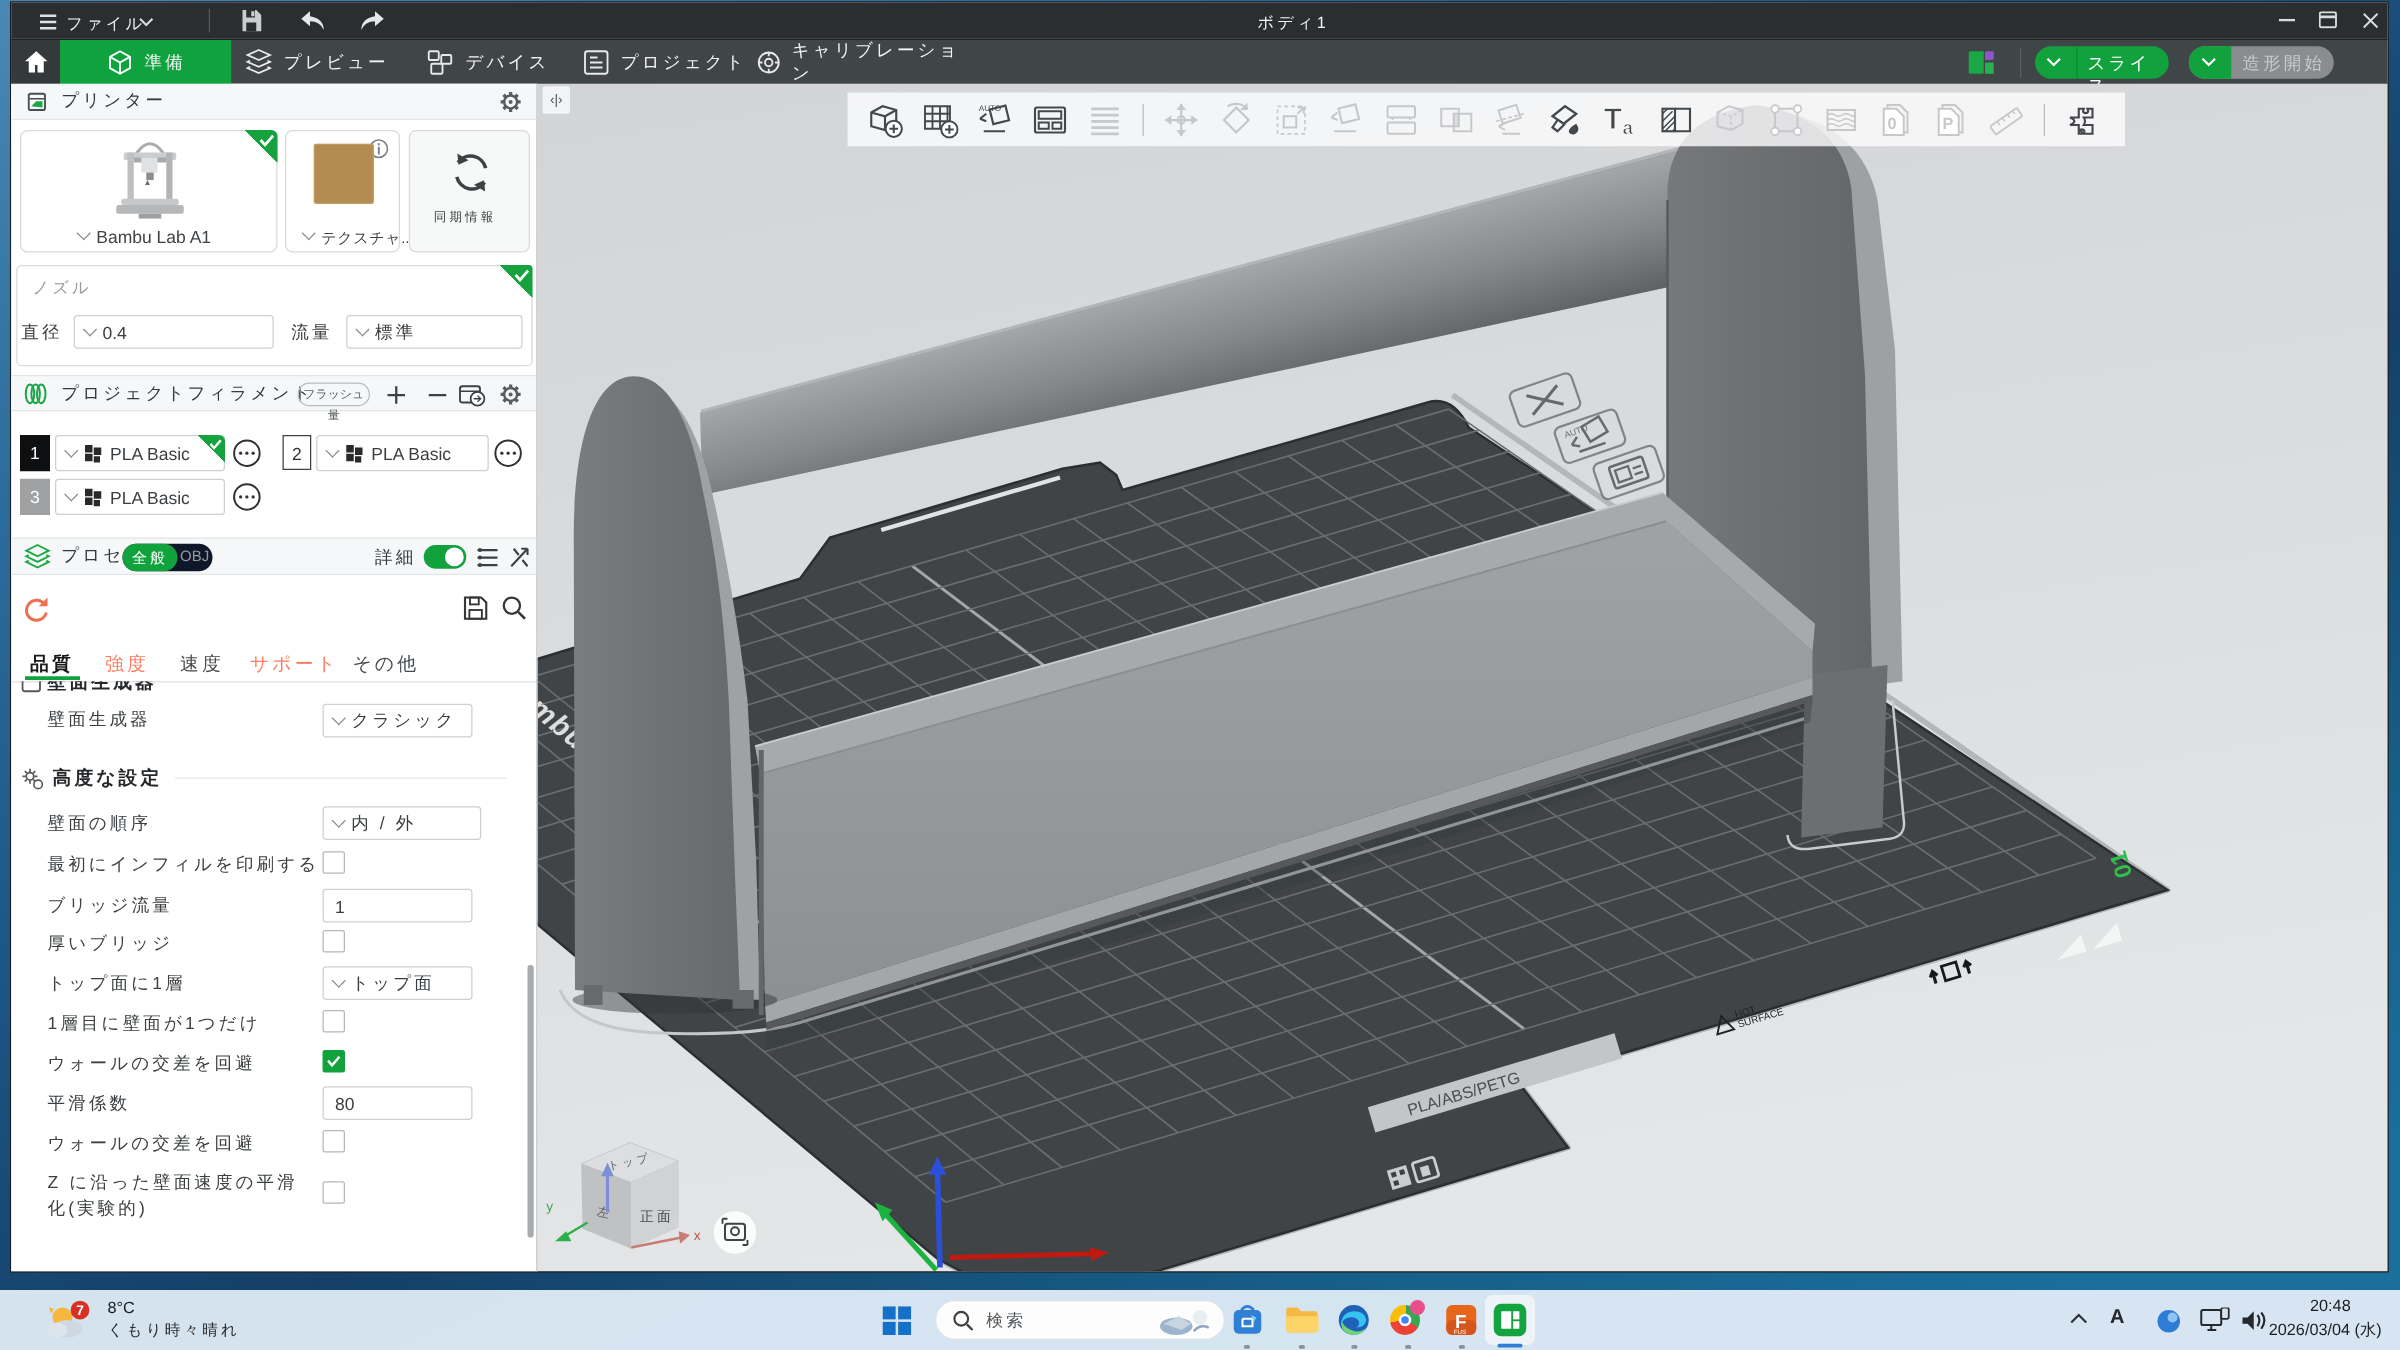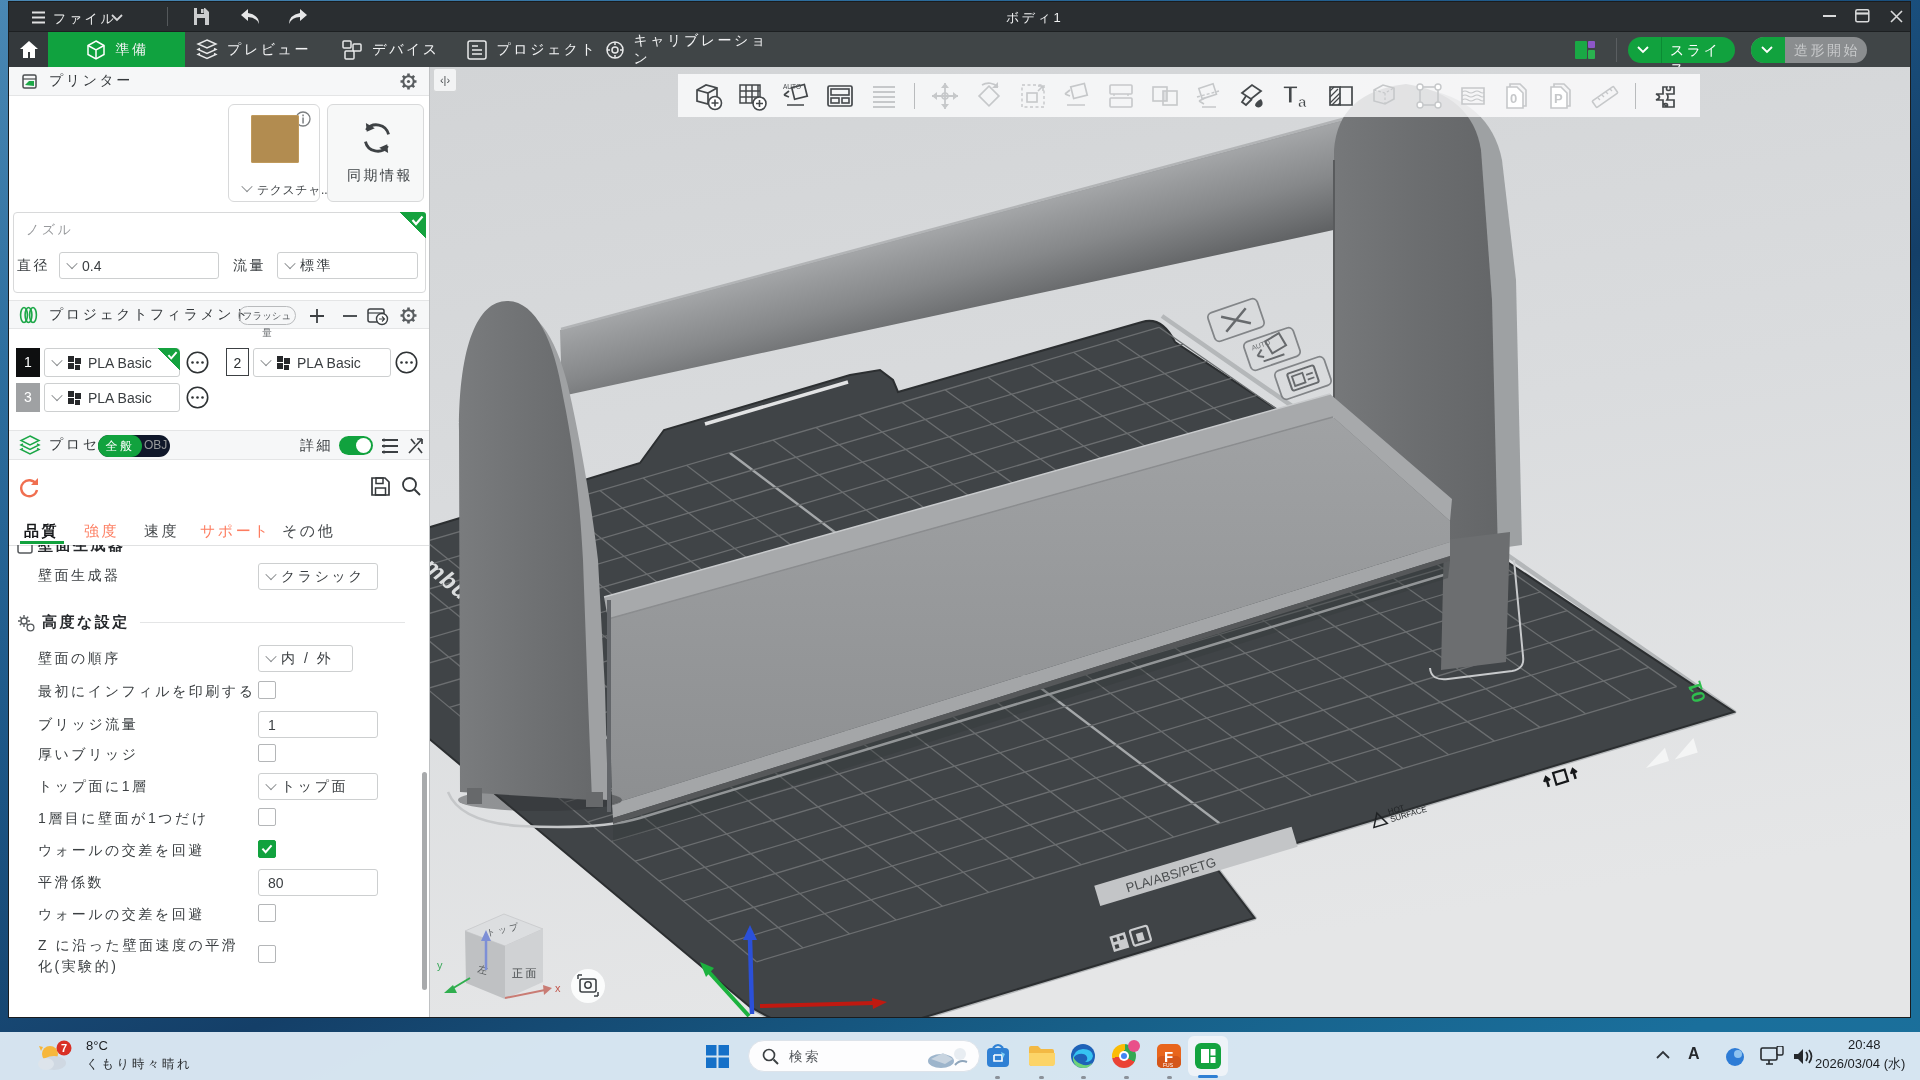--- a/index.html
+++ b/index.html
@@ -134,37 +134,57 @@
         </svg>
       <span class="jp" style="margin-left:9px">プリンター</span>
       <svg class="abs" style="right:12px;top:6px" width="17" height="17">
           <circle cx="8.5" cy="8.5" r="5.2" fill="none" stroke="#595d60" stroke-width="2"></circle>
           <circle cx="8.5" cy="8.5" r="1.6" fill="#595d60"></circle>
           <g stroke="#595d60" stroke-width="2.6">
             <path d="M8.5 0.5v2.6M8.5 13.9v2.6M0.5 8.5h2.6M13.9 8.5h2.6M2.8 2.8l1.9 1.9M12.3 12.3l1.9 1.9M2.8 14.2l1.9-1.9M12.3 4.7l1.9-1.9"></path>
           </g>
         </svg>
     </div>
+    <div class="card" style="left:7px;top:37px;width:206px;height:98px">
+      <div class="gcorner"></div>
+        <svg class="gcheck" width="13" height="11" viewBox="0 0 13 11">
+          <path d="M1.5 5l3.5 4L11.5 1.5" stroke="#fff" stroke-width="2.2" fill="none"></path>
+        </svg>
+      <svg class="abs" style="left:70px;top:8px" width="66" height="62" viewBox="0 0 66 62">
+        <path d="M22 10 Q33 -6 44 10" fill="none" stroke="#aaacae" stroke-width="2.5"></path>
+        <rect x="12" y="9" width="42" height="6" rx="1.5" fill="#cbcdcf"></rect>
+        <rect x="15" y="9" width="5" height="40" fill="#bdbfc1"></rect>
+          <rect x="46" y="9" width="5" height="40" fill="#b2b4b6"></rect>
+        <rect x="20" y="13" width="26" height="4" fill="#a7a9ab"></rect>
+        <rect x="26" y="13" width="13" height="12" fill="#e0e1e3"></rect>
+          <rect x="30" y="25" width="6" height="6" fill="#8b8d8f"></rect>
+        <path d="M31 31l2 4h-4z" fill="#6f7173"></path>
+        <rect x="10" y="46" width="46" height="5" rx="2" fill="#c6c8ca"></rect>
+        <rect x="6" y="51" width="54" height="7" rx="2" fill="#b5b7b9"></rect>
+          <rect x="24" y="58" width="18" height="4" fill="#9ea0a2"></rect>
+      </svg>
+      <div class="abs" style="left:38px;top:76px;font-size:14px;color:#3f4346"><span class="chev"></span>Bambu Lab A1</div>
+    </div>
     <div class="card" style="left:219px;top:37px;width:92px;height:98px">
       <svg class="abs" style="right:8px;top:6px" width="16" height="16">
           <circle cx="8" cy="8" r="7" fill="none" stroke="#7b7e80" stroke-width="1.3"></circle>
           <rect x="7.3" y="6.5" width="1.5" height="6" fill="#7b7e80"></rect>
           <rect x="7.3" y="3.5" width="1.5" height="1.8" fill="#7b7e80"></rect>
         </svg>
       <div class="abs" style="left:22px;top:10px;width:48px;height:48px;background:#b28c50;border-radius:2px;box-shadow:inset 0 0 0 1px #c09a5c"></div>
       <div class="abs" style="left:6px;top:77px;font-size:12px;color:#3f4346;white-space:nowrap"><span class="chev"></span><span style="letter-spacing:0.5px">テクスチャ</span>...</div>
     </div>
     <div class="card" style="left:318px;top:37px;width:97px;height:98px;background:#f7f8f8">
       <svg class="abs" style="left:33px;top:17px" width="32" height="32" viewBox="0 0 36 36">
           <path d="M31 14 A14 14 0 0 0 6 9" fill="none" stroke="#3e4245" stroke-width="3.2"></path>
           <path d="M5.5 1l1 10 9-4z" fill="#3e4245"></path>
           <path d="M5 22 A14 14 0 0 0 30 27" fill="none" stroke="#3e4245" stroke-width="3.2"></path>
           <path d="M30.5 35l-1-10-9 4z" fill="#3e4245"></path>
         </svg>
-      <div class="abs jp" style="left:19px;top:62px;font-size:14px;color:#3f4346">同期情報</div>
+      <div class="abs jp" style="left:19px;top:62px;font-size:10px;color:#3f4346">同期情報</div>
     </div>
     <div class="abs" style="left:4px;top:145px;width:413px;height:81px;border:1px solid #d8d9da;border-radius:4px">
       <div class="gcorner" style="border-radius:0 3px 0 0"></div>
         <svg class="gcheck" width="13" height="11" viewBox="0 0 13 11">
           <path d="M1.5 5l3.5 4L11.5 1.5" stroke="#fff" stroke-width="2.2" fill="none"></path>
         </svg>
       <div class="abs jp" style="left:12px;top:8px;font-size:13px;color:#97999c">ノズル</div>
       <div class="lbl jp" style="left:3px;top:44px">直径</div>
       <div class="combo" style="left:45px;top:39px;width:160px;height:27px"><span class="chev"></span>0.4</div>
       <div class="lbl jp" style="left:219px;top:44px">流量</div>
@@ -308,21 +328,21 @@
     <div class="abs" style="left:7px;top:546px;display:flex;align-items:center">
       <svg width="19" height="19">
           <circle cx="8" cy="8" r="3" fill="none" stroke="#55595c" stroke-width="1.4"></circle>
           <path d="M8 2v2.5M8 11.5V14M2 8h2.5M11.5 8H14M3.8 3.8L5.5 5.5M10.5 10.5l1.7 1.7M3.8 12.2l1.7-1.7M10.5 5.5l1.7-1.7" stroke="#55595c" stroke-width="1.4"></path>
           <circle cx="14.5" cy="14.5" r="3.4" fill="#fff" stroke="#55595c" stroke-width="1.3"></circle>
         </svg>
       <span class="jp" style="margin-left:7px;font-size:15px;font-weight:bold;color:#26292c">高度な設定</span>
       <div style="margin-left:10px;width:265px;height:1px;background:#e4e5e6"></div>
     </div>
     <div class="lbl jp" style="left:29px;top:583px">壁面の順序</div>
-    <div class="combo jp" style="left:249px;top:578px;width:95px;height:27px"><span class="chev"></span>内 / 外</div>
+    <div class="combo jp" style="left:249px;top:578px;width:127px;height:27px"><span class="chev"></span>内 / 外</div>
     <div class="lbl jp" style="left:29px;top:616px">最初にインフィルを印刷する</div>
     <div class="cbox" style="left:249px;top:614px"></div>
     <div class="lbl jp" style="left:29px;top:649px">ブリッジ流量</div>
     <div class="combo" style="left:249px;top:644px;width:120px;height:27px;padding-left:9px">1</div>
     <div class="lbl jp" style="left:29px;top:679px">厚いブリッジ</div>
     <div class="cbox" style="left:249px;top:677px"></div>
     <div class="lbl jp" style="left:29px;top:711px">トップ面に1層</div>
     <div class="combo jp" style="left:249px;top:706px;width:120px;height:27px"><span class="chev"></span>トップ面</div>
     <div class="lbl jp" style="left:29px;top:743px">1層目に壁面が1つだけ</div>
     <div class="cbox" style="left:249px;top:741px"></div>

